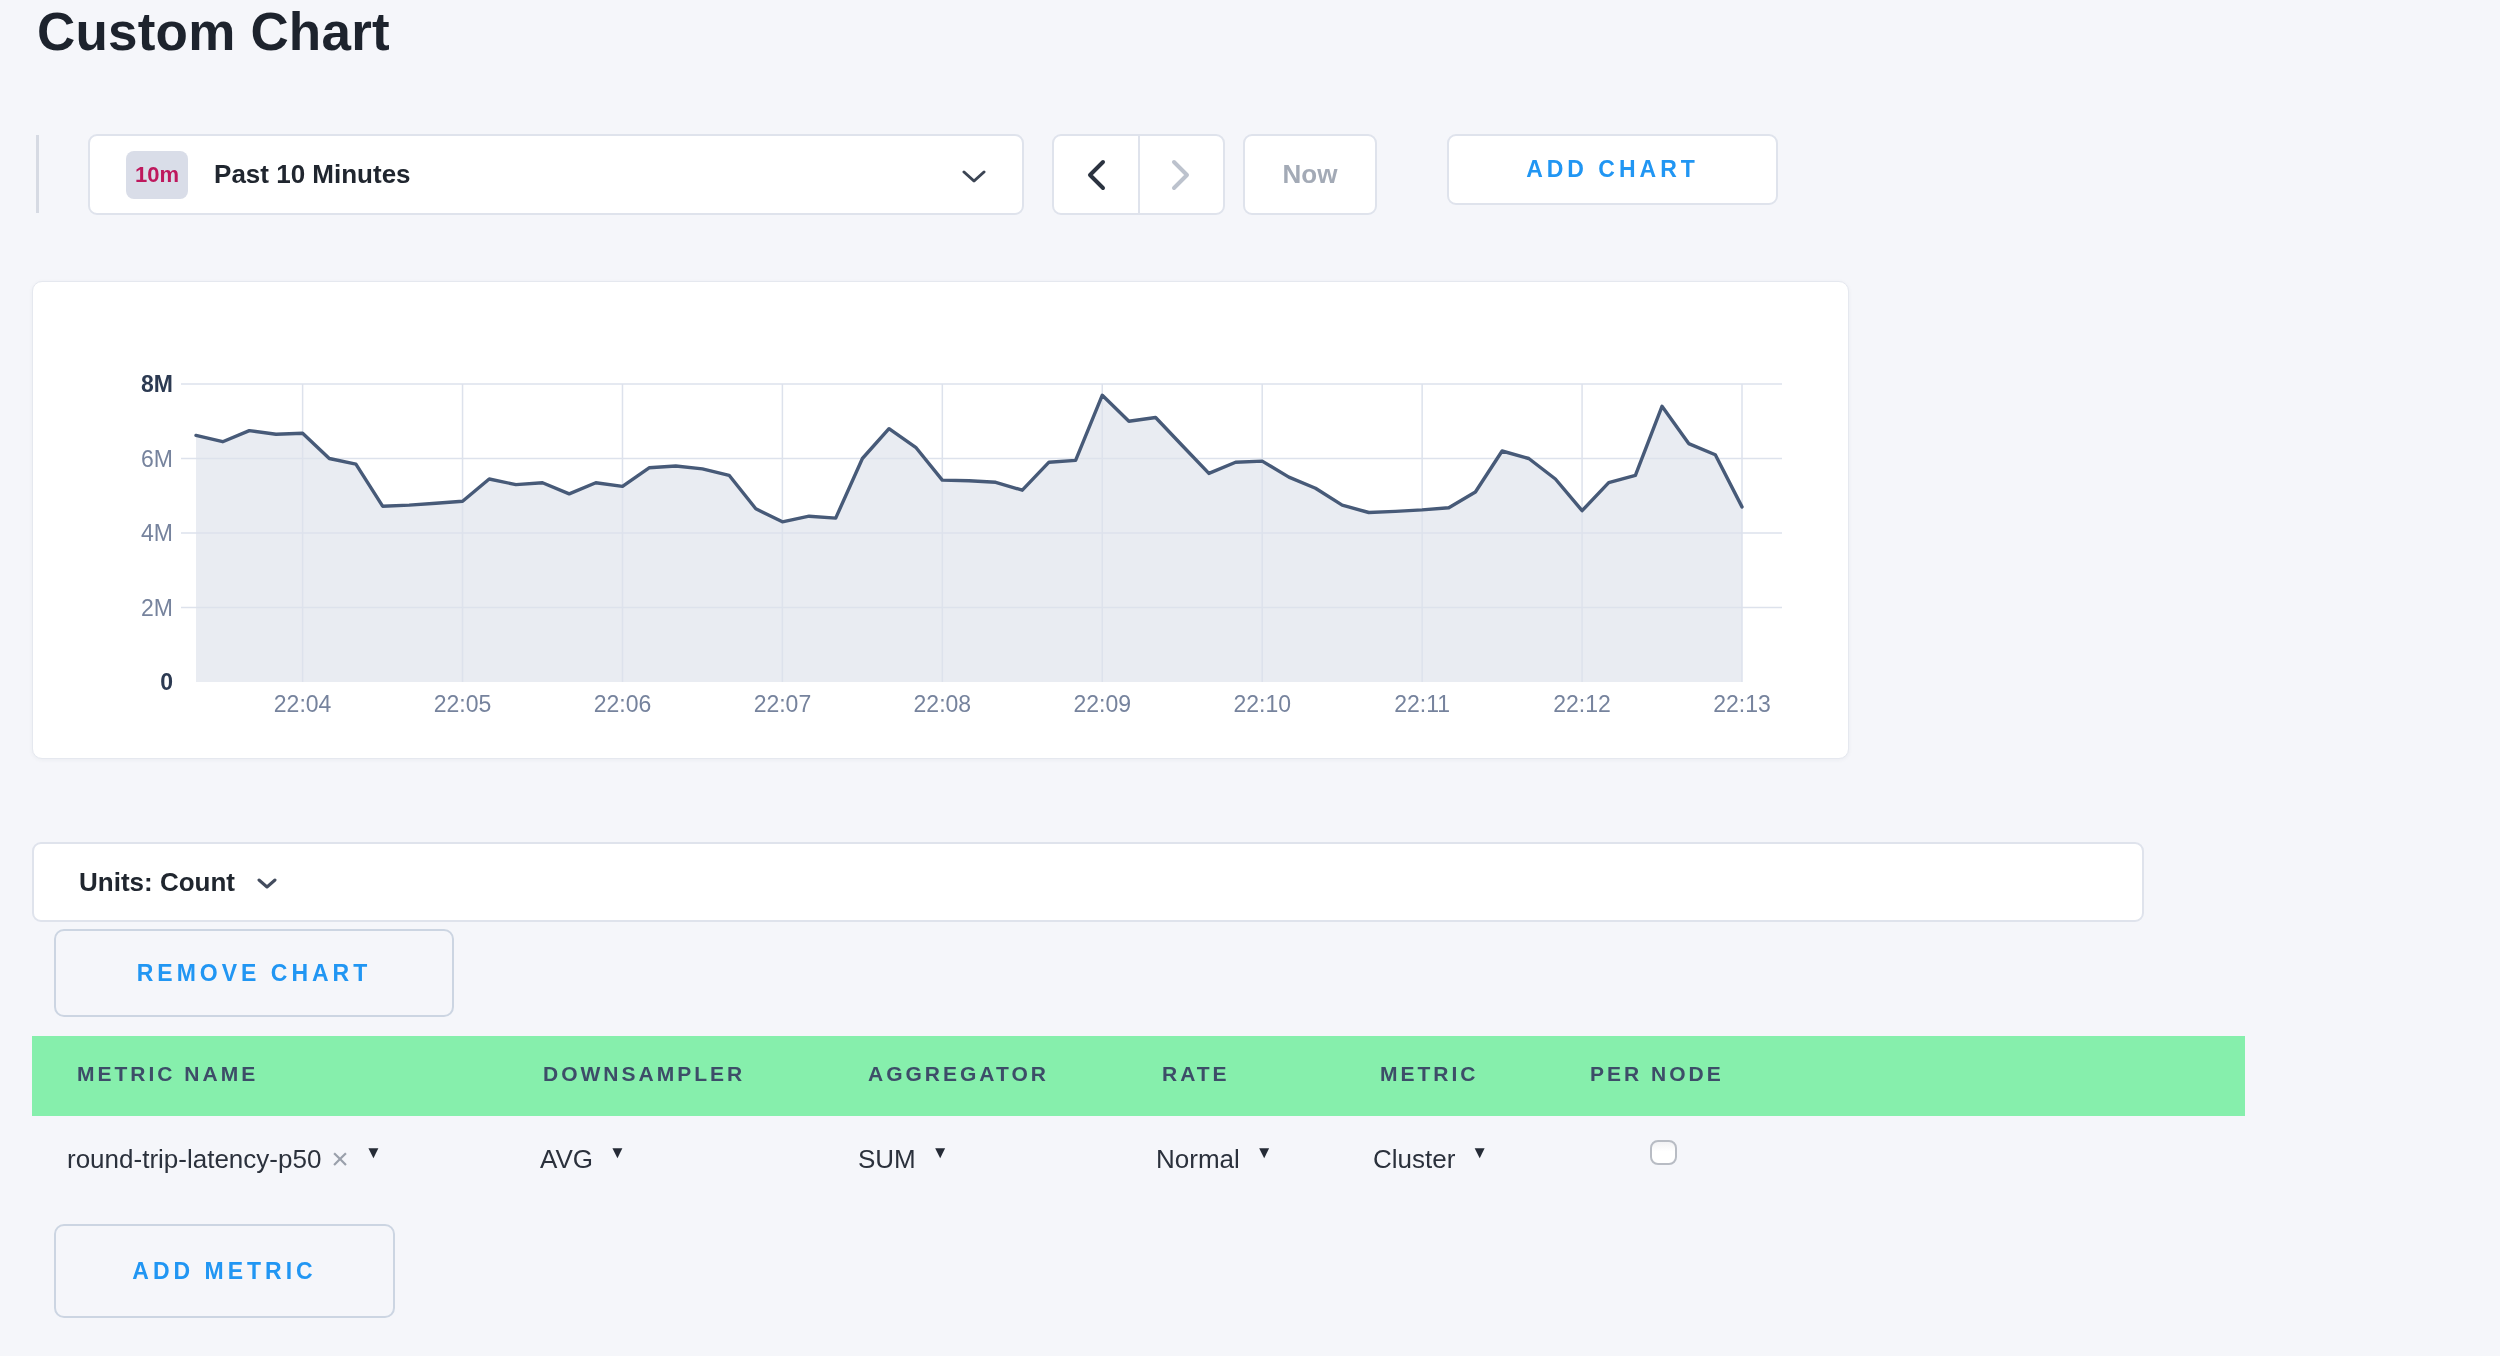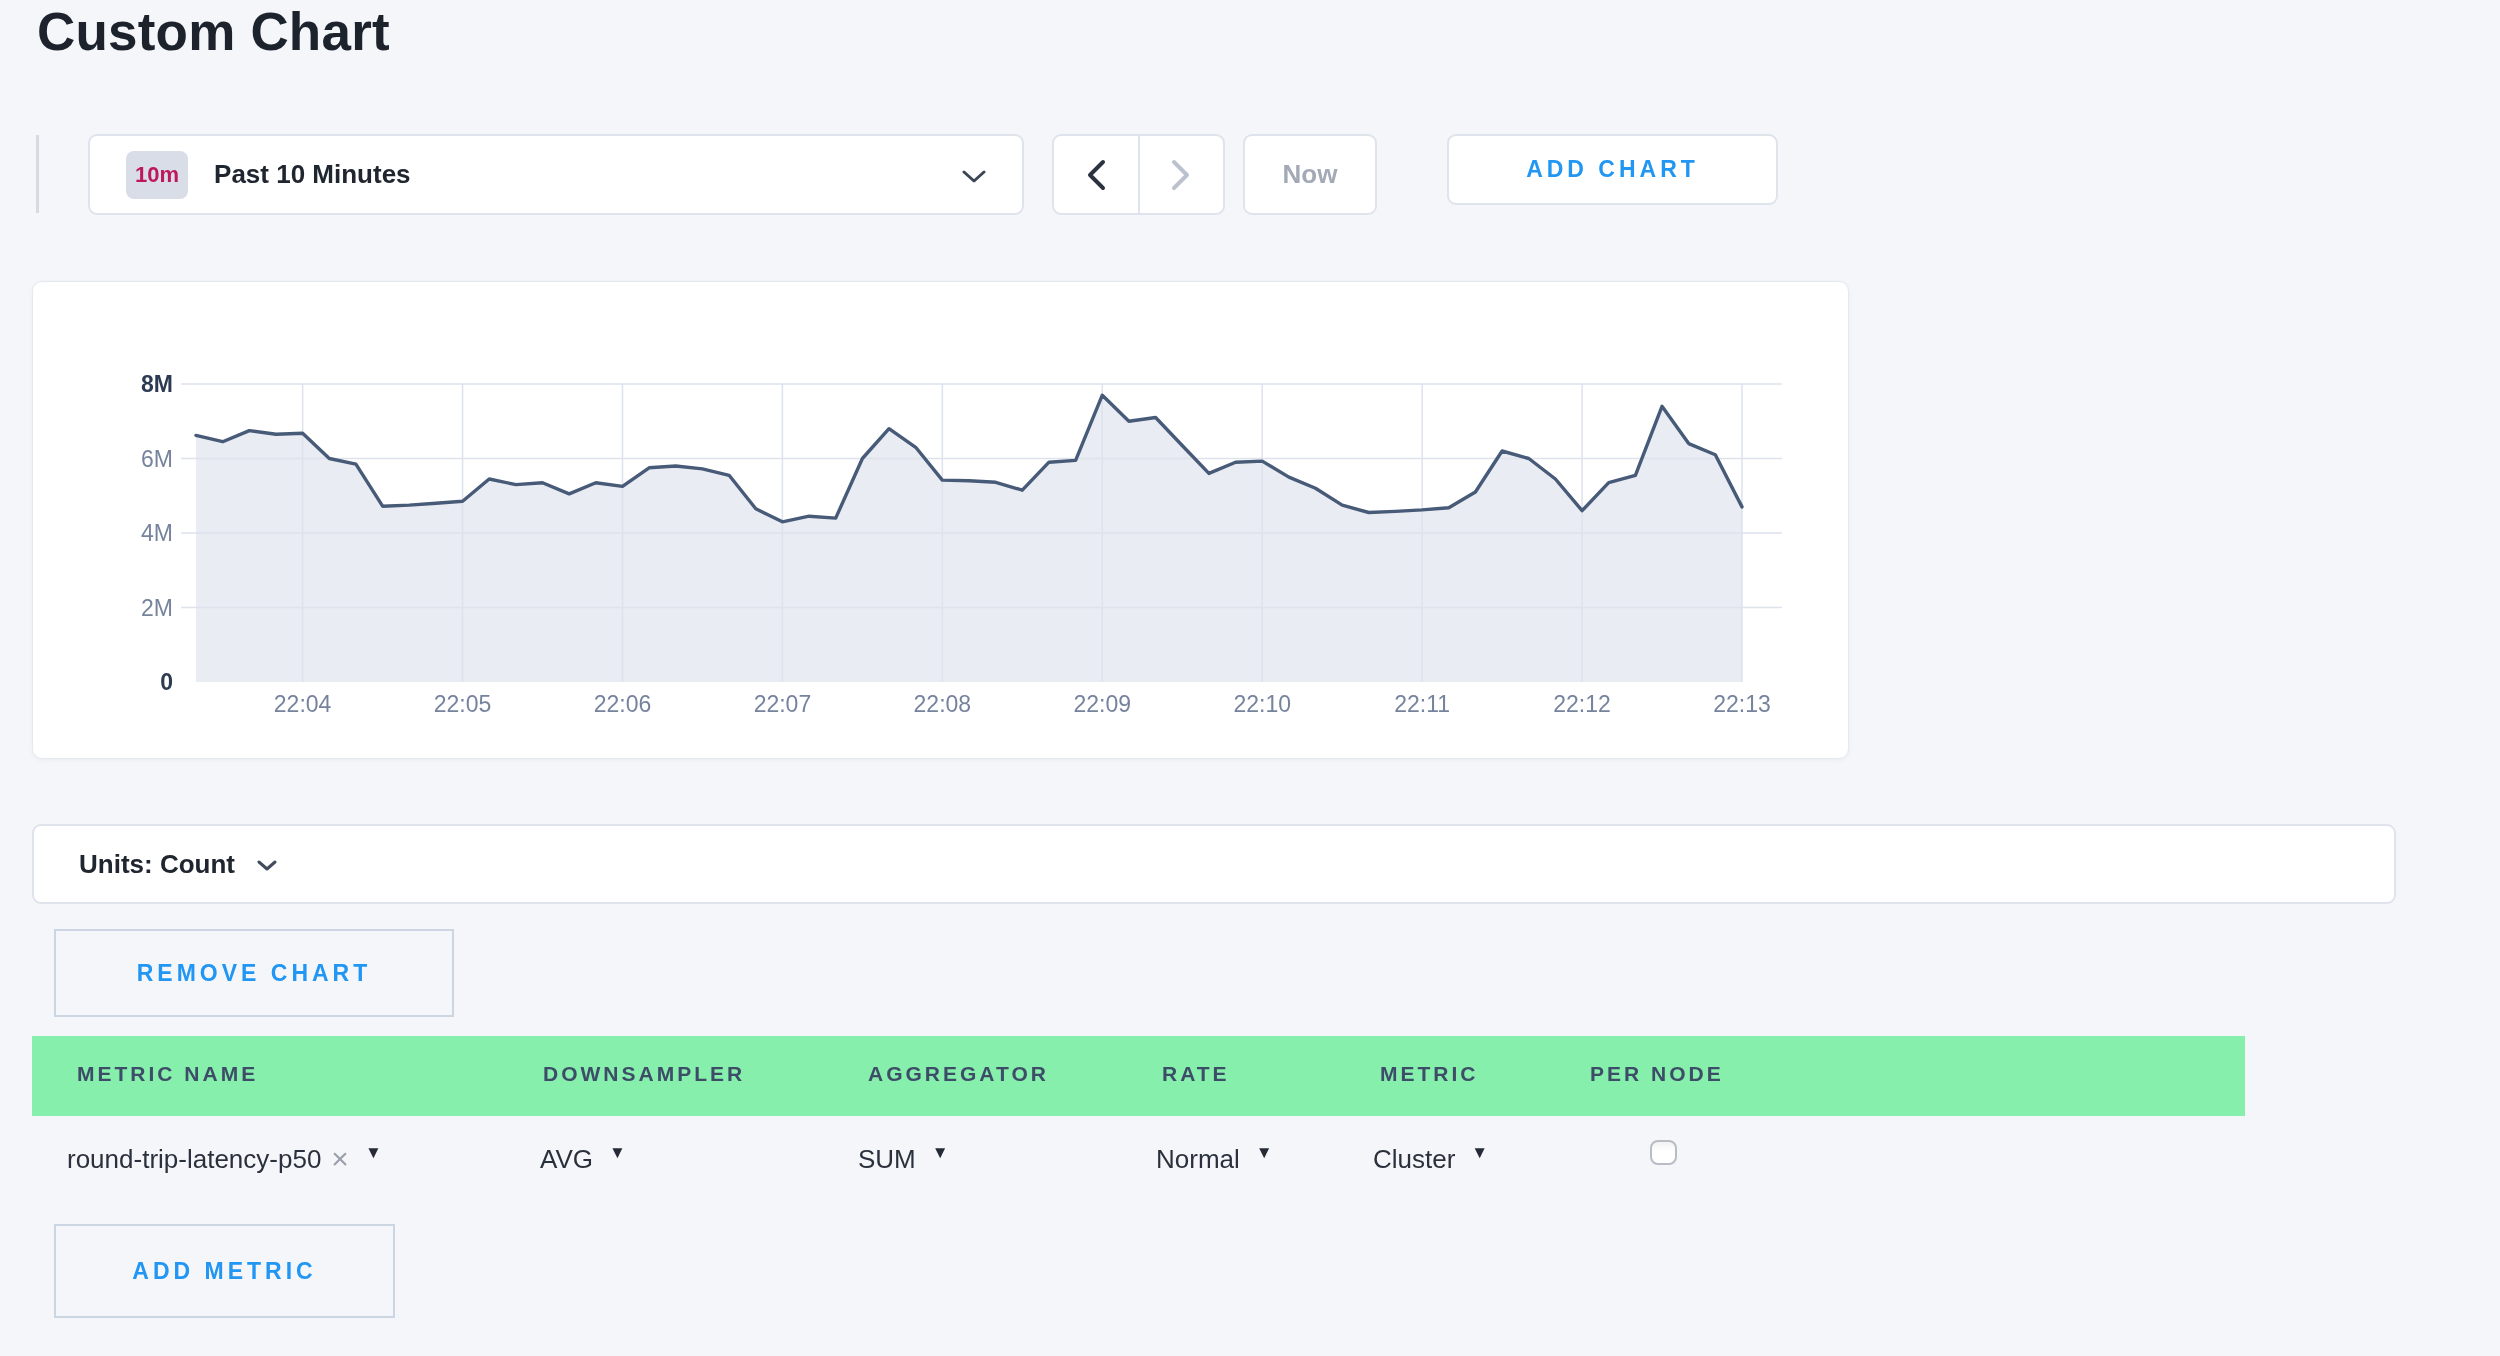--- a/index.html
+++ b/index.html
@@ -47,28 +47,28 @@
   
   #chart-card {
     left:32px; top:281px; width:1817px; height:478px; background:#ffffff;
     border:1px solid #e5e8ef; border-radius:10px;
     box-shadow:0 1px 4px rgba(40,50,70,0.05);
   }
   #chart-svg { display:block; }
 
   
   #units-bar {
-    left:32px; top:824px; width:2364px; height:80px; display:flex; align-items:center;
+    left:32px; top:842px; width:2112px; height:80px; display:flex; align-items:center;
     cursor:pointer;
   }
   #units-label { margin-left:45px; font-size:26px; font-weight:700; color:#20262f; }
   #units-chevron { margin-left:22px; margin-top:4px; }
 
   .ghost-btn {
-    background:transparent; border:2px solid #ccd5e2; border-radius:0;
+    background:transparent; border:2px solid #ccd5e2; border-radius:10px;
   }
   #remove-chart-button { left:54px; top:929px; width:400px; height:88px; }
 
   
   #table-header { left:32px; top:1036px; width:2213px; height:80px; background:#86efac; }
   .col-head {
     position:absolute; top:26px; font-size:21px; font-weight:700; color:#3d4d68;
     letter-spacing:3px; white-space:nowrap;
   }
   #metric-row { left:32px; top:1116px; width:2436px; height:100px; }

